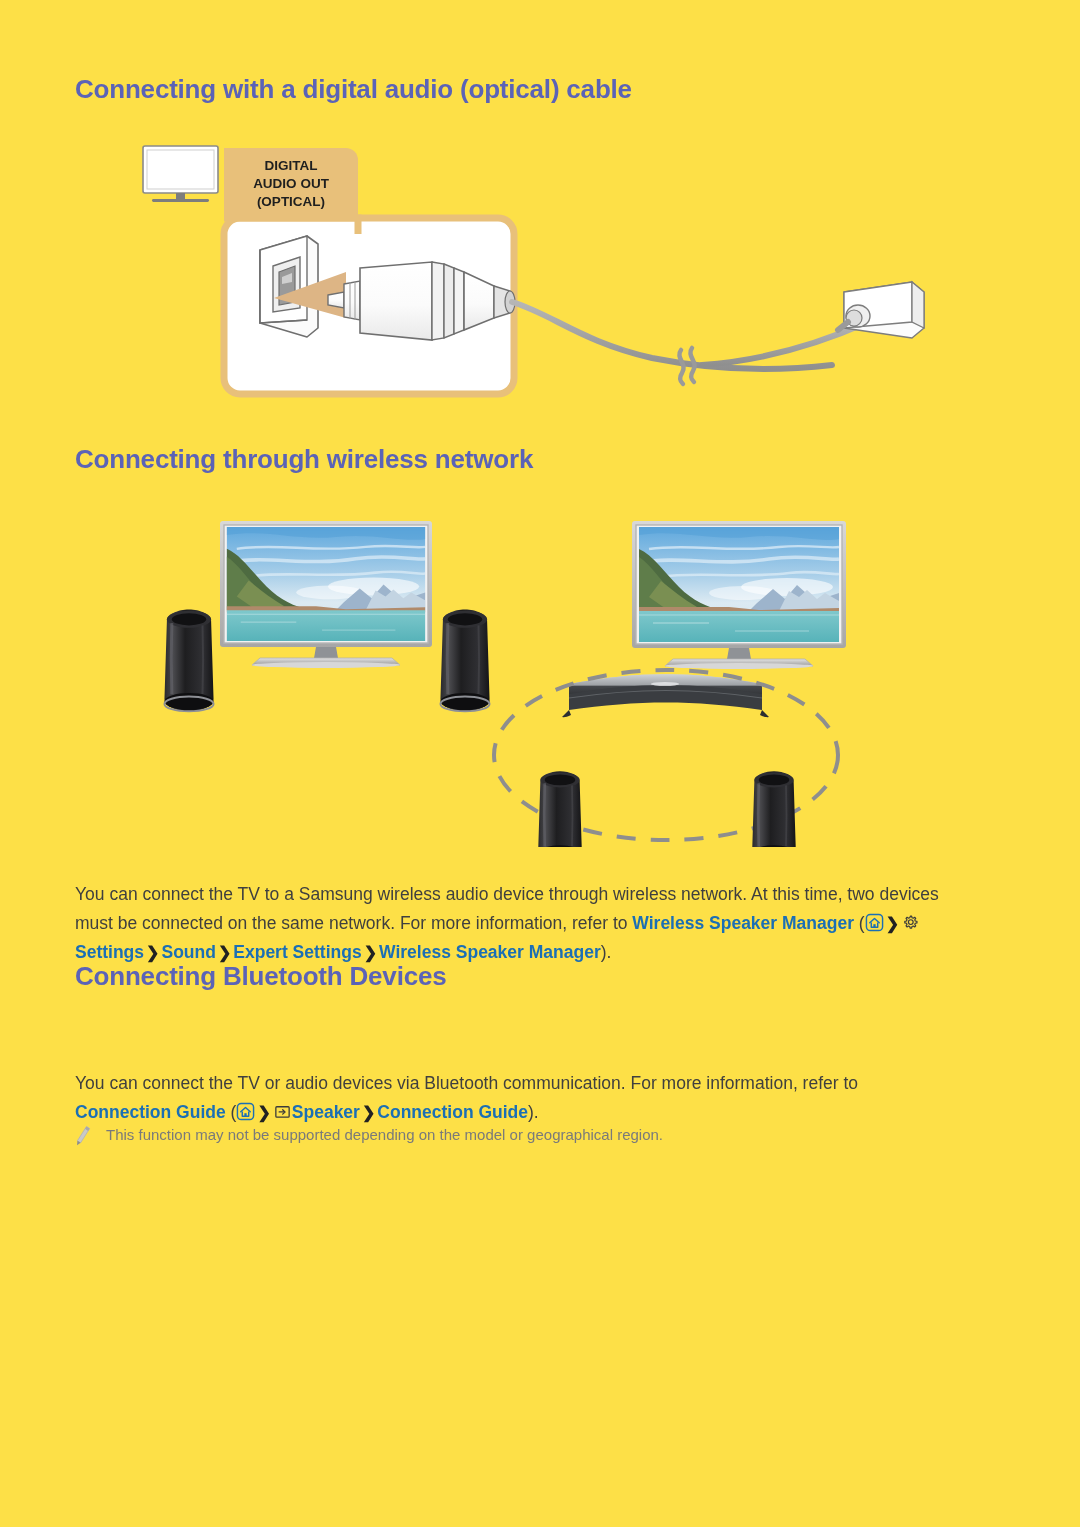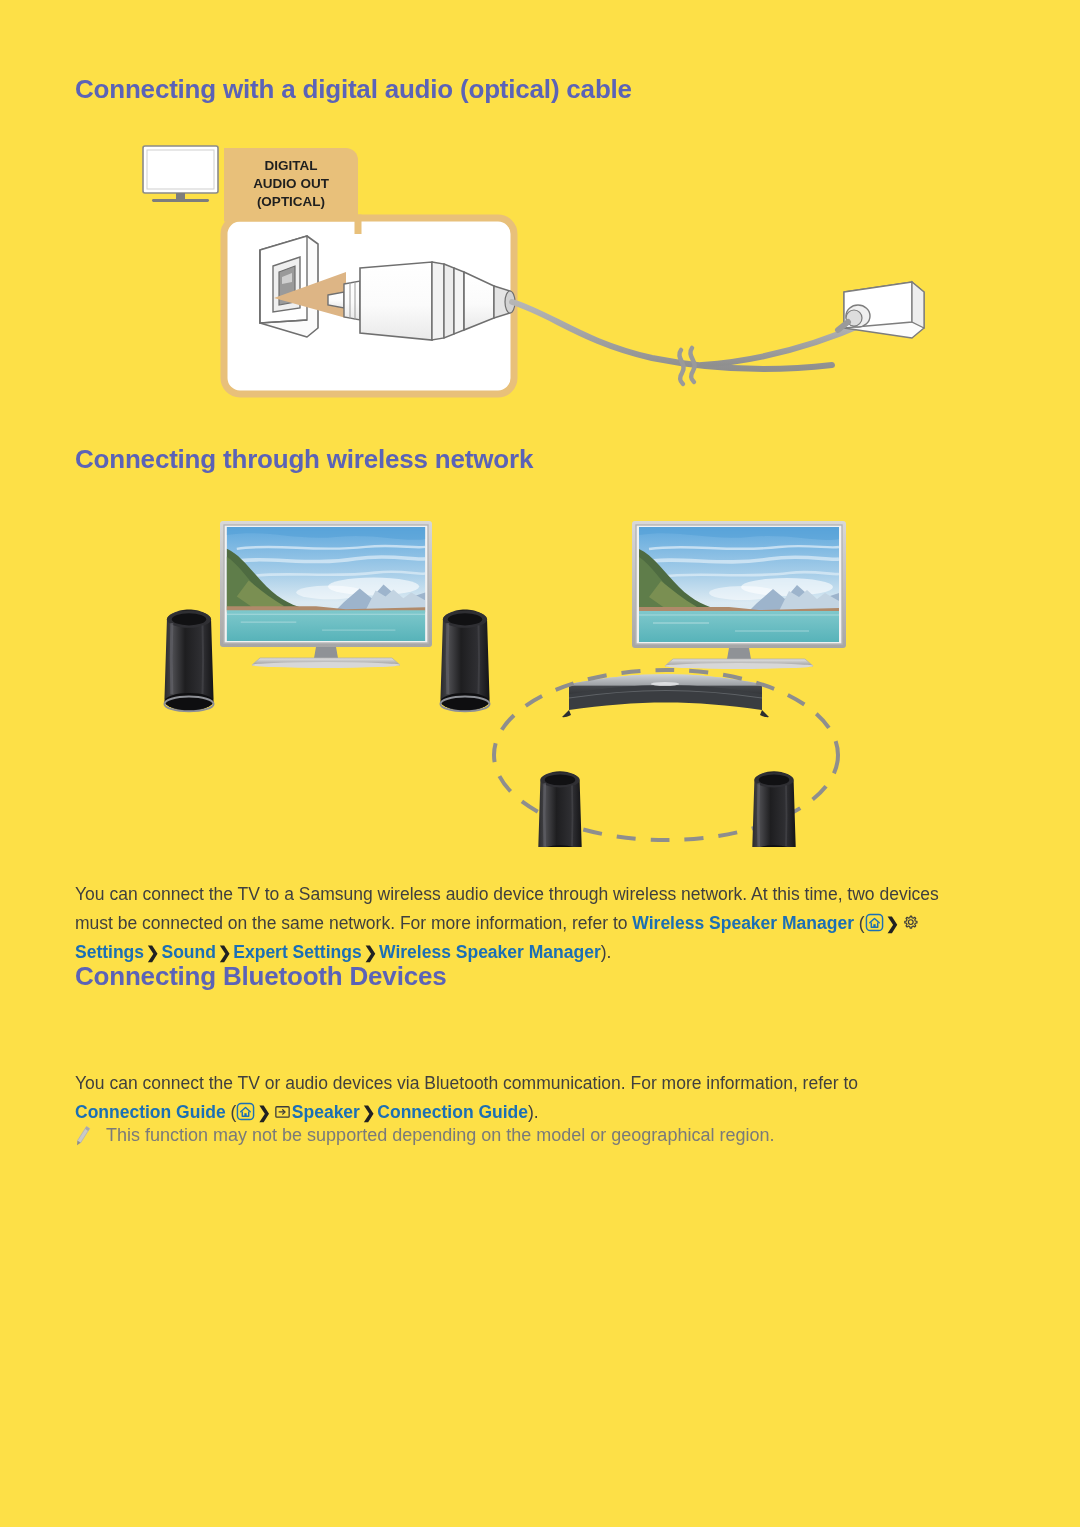--- a/index.html
+++ b/index.html
@@ -72,21 +72,21 @@
   .note {
     position: absolute;
     left: 75px;
     top: 1123px;
     width: 900px;
     display: flex;
     align-items: flex-start;
     gap: 14px;
   }
   .note-text {
-    font-size: 18px;
+    font-size: 15px;
     line-height: 24px;
     color: #7a7a7a;
   }
   .note-icon { flex: 0 0 auto; margin-top: 2px; }
 
   
   #diagram-optical {
     position: absolute;
     left: 132px;
     top: 132px;

